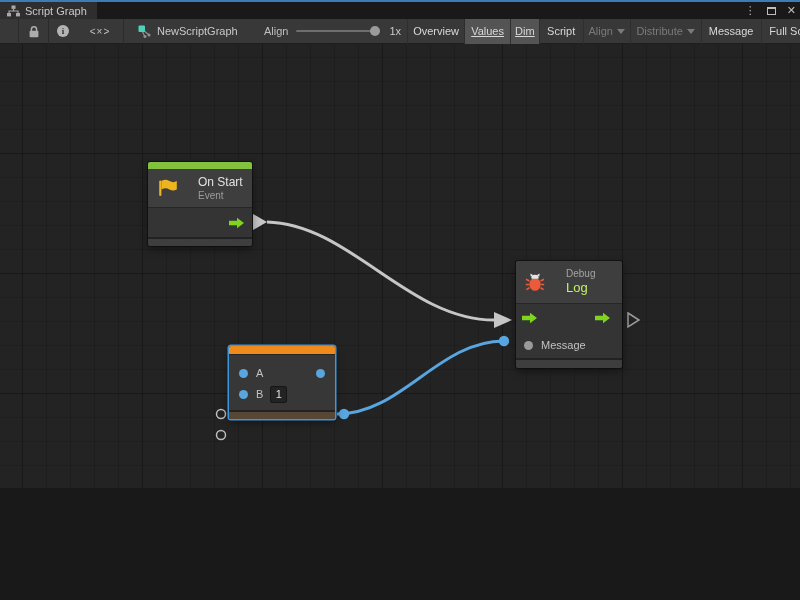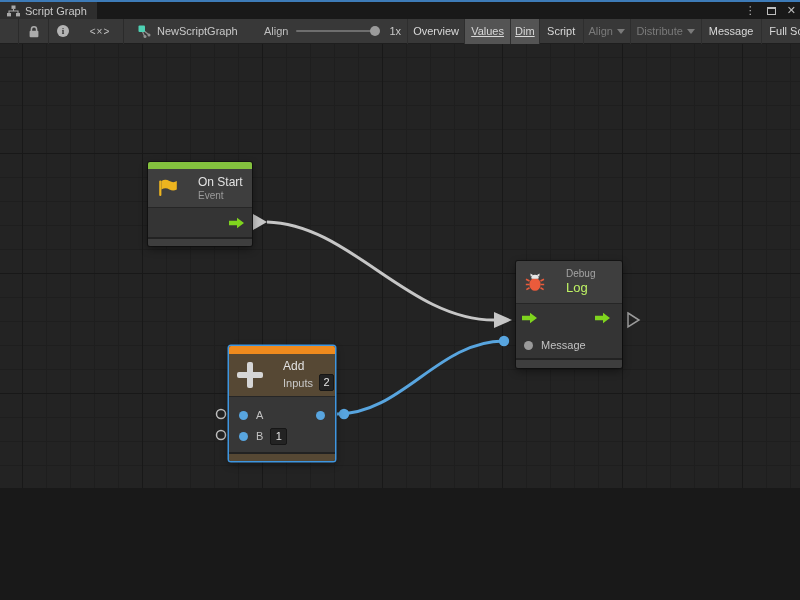--- a/index.html
+++ b/index.html
@@ -233,30 +233,20 @@
       <div class="port-row" style="height:26px; padding-left:8px;">
         <span class="port-dot dot-gray"></span>
         <span class="port-label">Message</span>
       </div>
     </div>
     <div class="node-footer" style="height:10px"></div>
   </div>
 
   <div class="node selected" style="left:229px; top:346px; width:106px;">
     <div class="accent-bar" style="background:#ef8a1d; height:8px;"></div>
-    <div class="node-header brown" style="height:42px">
-      <span class="plus-icon"></span>
-      <div class="nh-text">
-        <span class="nh-title">Add</span>
-        <span class="inputs-row">
-          <span class="inputs-label">Inputs</span>
-          <span class="mini-field" style="width:15px; height:17px; line-height:15px;">2</span>
-        </span>
-      </div>
-    </div>
     <div class="node-body" style="background:#373737; padding:8px 0 6px 0;">
       <div class="port-row" style="height:20px; padding:0 10px;">
         <span class="port-dot dot-blue"></span>
         <span class="port-label">A</span>
         <span class="spacer"></span>
         <span class="port-dot dot-blue"></span>
       </div>
       <div class="port-row" style="height:20px; padding:0 10px; margin-top:1px;">
         <span class="port-dot dot-blue"></span>
         <span class="port-label">B</span>

